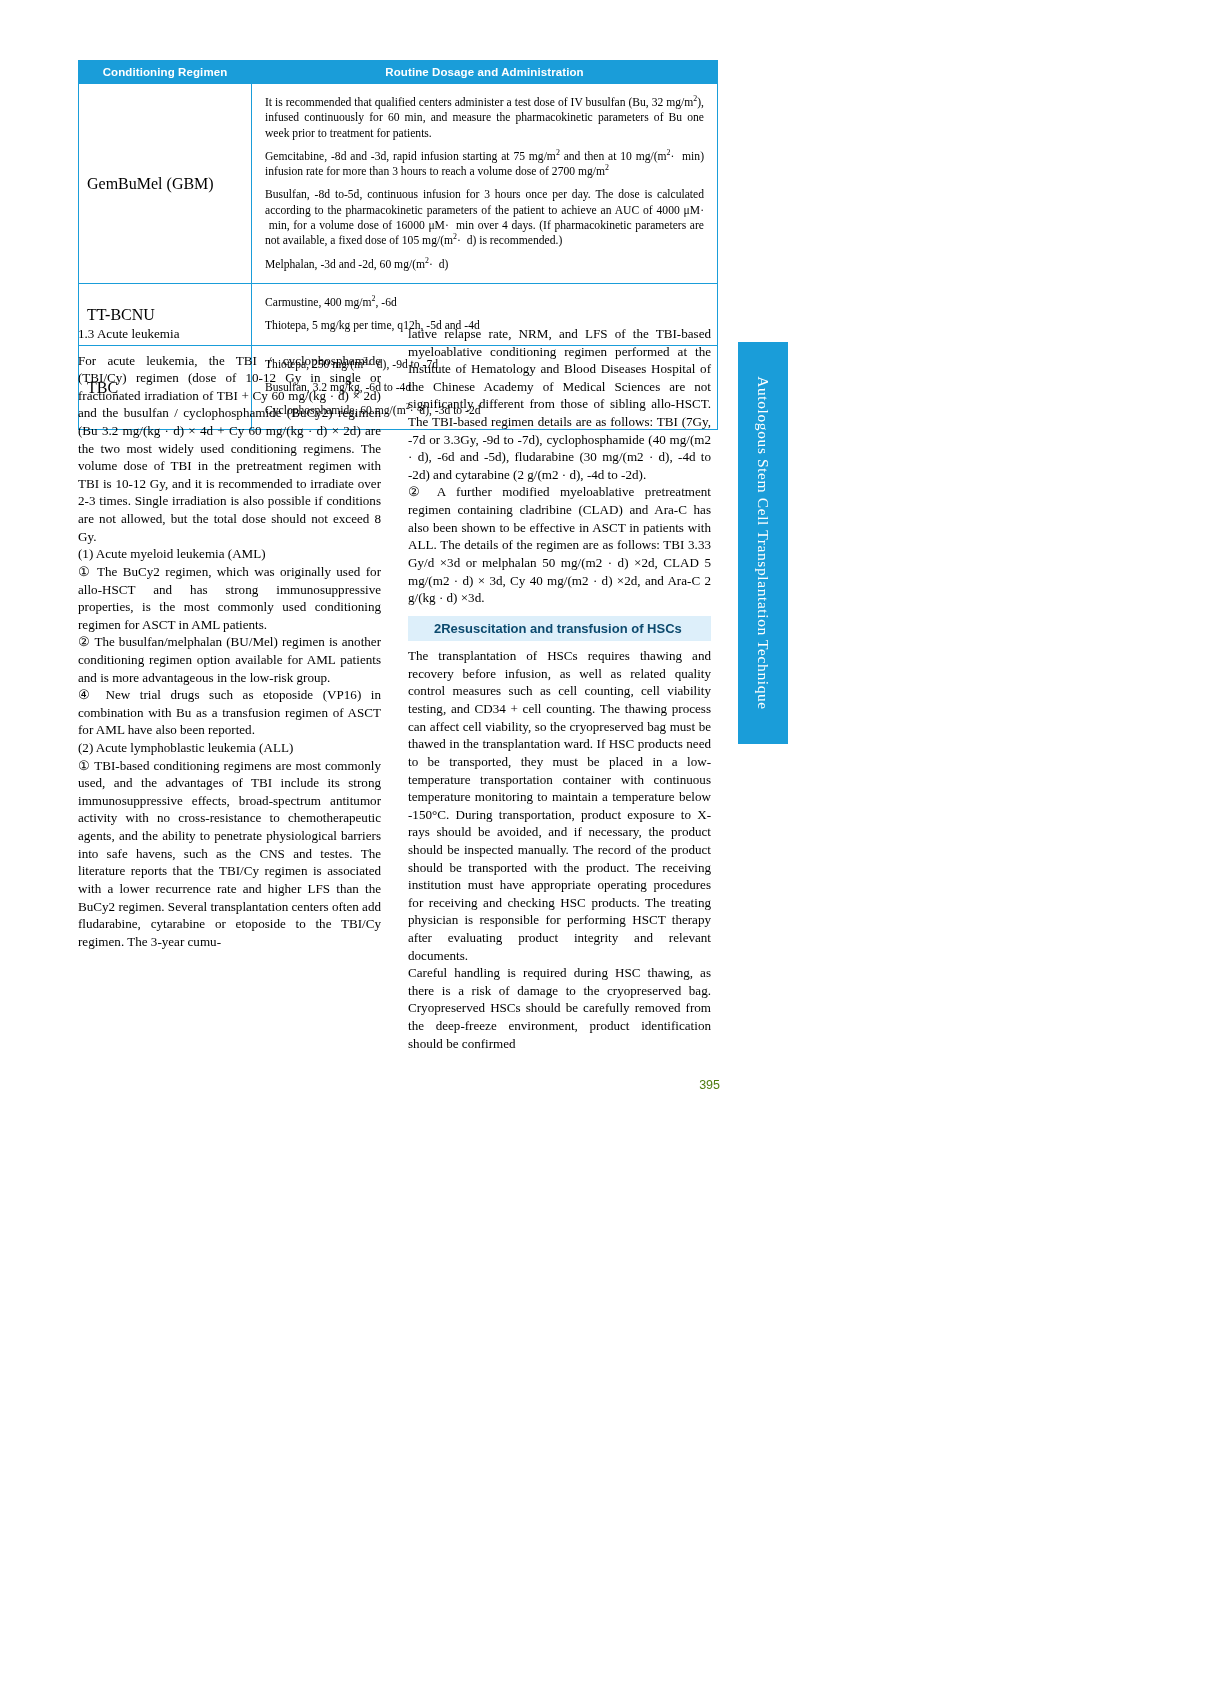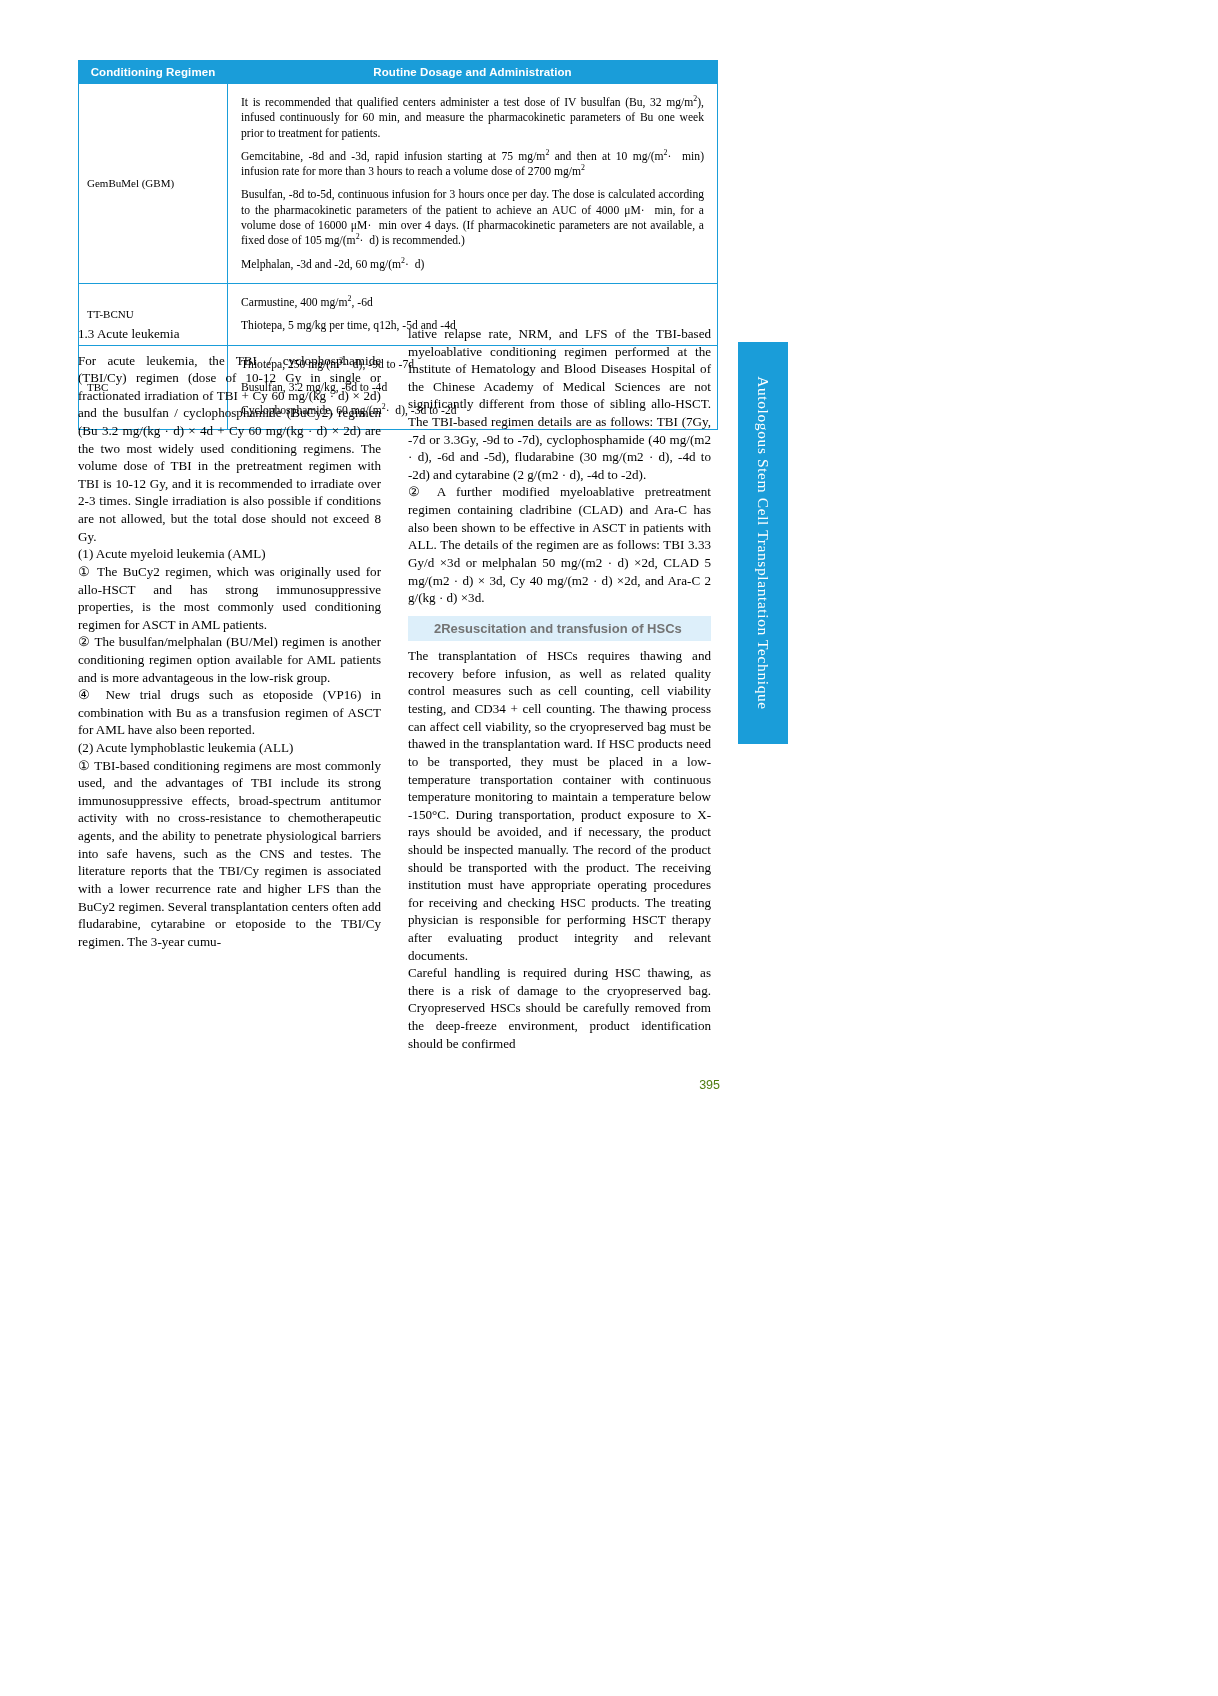--- a/index.html
+++ b/index.html
@@ -33,38 +33,38 @@
     border-collapse: collapse;
     width: 640px;
     table-layout: fixed;
   }
   table.regimens th {
     background: #1a9dd9;
     color: #ffffff;
     font-family: "Liberation Sans", sans-serif;
     font-size: 11.5px;
     font-weight: bold;
-    padding: 5px 4px;
+    padding: 5px 16px;
     border: 1px solid #1a9dd9;
     text-align: center;
     letter-spacing: 0.1px;
   }
   table.regimens th.col-a { width: 140px; }
   table.regimens td {
     border: 1px solid #1a9dd9;
     vertical-align: middle;
     padding: 3px 5px;
     font-size: 11.6px;
     line-height: 1.32;
     background: #fff;
   }
   table.regimens td.name {
     text-align: left;
     vertical-align: middle;
-    font-size: 11px;
+    font-size: 16px;
     padding-left: 8px;
     font-family: Liberation Serif, serif;
   }
   table.regimens td.desc {
     text-align: justify;
     vertical-align: top;
   }
   table.regimens td.desc p {
     margin: 8px;
   }
@@ -88,21 +88,21 @@
   }
   .col p.gap-before { margin-top: 9px; }
 
   .sec-head {
     margin-top: 10px;
     margin-bottom: 6px;
   }
 
   .subhead-bar {
     background: #ddeffa;
-    color: #737373;
+    color: #0c4a6e;
     font-family: "Liberation Sans", sans-serif;
     font-weight: bold;
     font-size: 13px;
     padding: 4px 6px 4px 26px;
     margin: 9px 0 6px 0;
   }
 
   
   .side-tab {
     position: absolute;

